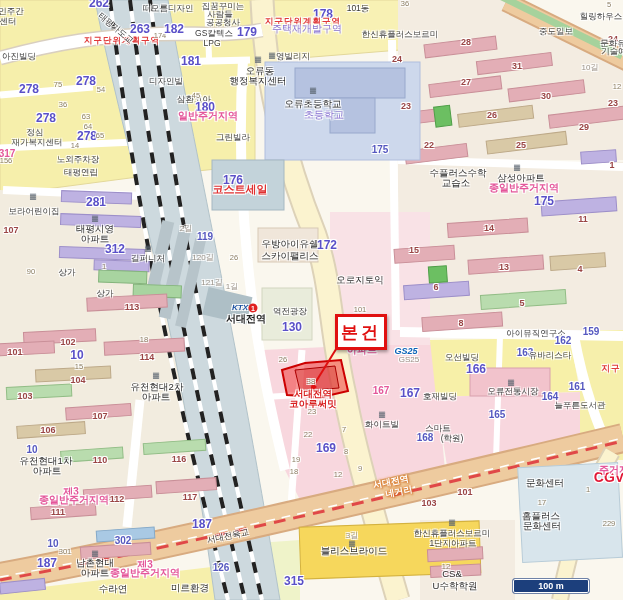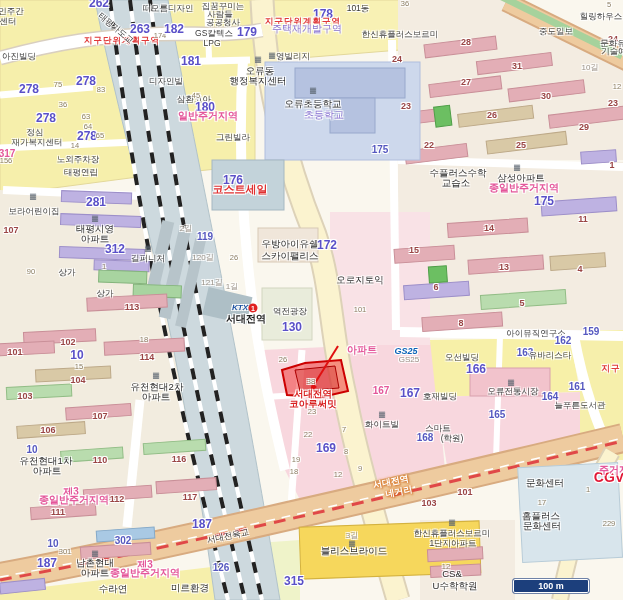--- a/index.html
+++ b/index.html
@@ -204,21 +204,21 @@
       <span class="lbl num" style="left: 140px; top: 29px; transform: translate(-50%, -50%);">263</span>
       <span class="lbl zr" style="left: 122px; top: 40px; transform: translate(-50%, -50%);">지구단위계획구역</span>
       <span class="lbl nm" style="left: 11px; top: 11px; transform: translate(-50%, -50%);">인주간</span>
       <span class="lbl nm" style="left: 8px; top: 21px; transform: translate(-50%, -50%);">센터</span>
       <span class="lbl nm" style="left: 19px; top: 56px; transform: translate(-50%, -50%);">아진빌딩</span>
       <span class="lbl num" style="left: 86px; top: 81px; transform: translate(-50%, -50%);">278</span>
       <span class="lbl num" style="left: 29px; top: 89px; transform: translate(-50%, -50%);">278</span>
       <span class="lbl num" style="left: 46px; top: 118px; transform: translate(-50%, -50%);">278</span>
       <span class="lbl num" style="left: 87px; top: 136px; transform: translate(-50%, -50%);">278</span>
       <span class="lbl sm" style="left: 100px; top: 136px; transform: translate(-50%, -50%);">65</span>
-      <span class="lbl sm" style="left: 101px; top: 90px; transform: translate(-50%, -50%);">83</span>
+      <span class="lbl sm" style="left: 101px; top: 90px; transform: translate(-50%, -50%);">54</span>
       <span class="lbl sm" style="left: 63px; top: 105px; transform: translate(-50%, -50%);">36</span>
       <span class="lbl sm" style="left: 86px; top: 117px; transform: translate(-50%, -50%);">63</span>
       <span class="lbl sm" style="left: 88px; top: 127px; transform: translate(-50%, -50%);">64</span>
       <span class="lbl sm" style="left: 58px; top: 85px; transform: translate(-50%, -50%);">75</span>
       <span class="lbl sm" style="left: 75px; top: 146px; transform: translate(-50%, -50%);">14</span>
       <span class="lbl nm" style="left: 35px; top: 132px; transform: translate(-50%, -50%);">정심</span>
       <span class="lbl nm" style="left: 37px; top: 142px; transform: translate(-50%, -50%);">재가복지센터</span>
       <span class="lbl zp" style="left: 7px; top: 154px; transform: translate(-50%, -50%);">317</span>
       <span class="lbl sm" style="left: 6px; top: 161px; transform: translate(-50%, -50%);">156</span>
       <span class="lbl nm" style="left: 78px; top: 159px; transform: translate(-50%, -50%);">노외주차장</span>
@@ -414,17 +414,20 @@
       <span class="lbl ic" style="left: 95px; top: 554px; transform: translate(-50%, -50%);">▦</span>
       <span class="lbl ic" style="left: 156px; top: 376px; transform: translate(-50%, -50%);">▦</span>
       <span class="lbl ic" style="left: 95px; top: 219px; transform: translate(-50%, -50%);">▦</span>
       <span class="lbl ic" style="left: 148px; top: 249px; transform: translate(-50%, -50%);">▦</span>
       <span class="lbl ic" style="left: 452px; top: 523px; transform: translate(-50%, -50%);">▦</span>
       <span class="lbl ic" style="left: 382px; top: 415px; transform: translate(-50%, -50%);">▦</span>
       <span class="lbl ic" style="left: 352px; top: 544px; transform: translate(-50%, -50%);">▦</span>
       <span class="lbl ic" style="left: 33px; top: 197px; transform: translate(-50%, -50%);">▦</span>
     </div>
 
+  <div id="callout">
+    <span>본건</span>
+  </div>
 
   <div id="scalebar">
     <span>100 m</span>
   </div>
 </div>
 
 </body></html>

